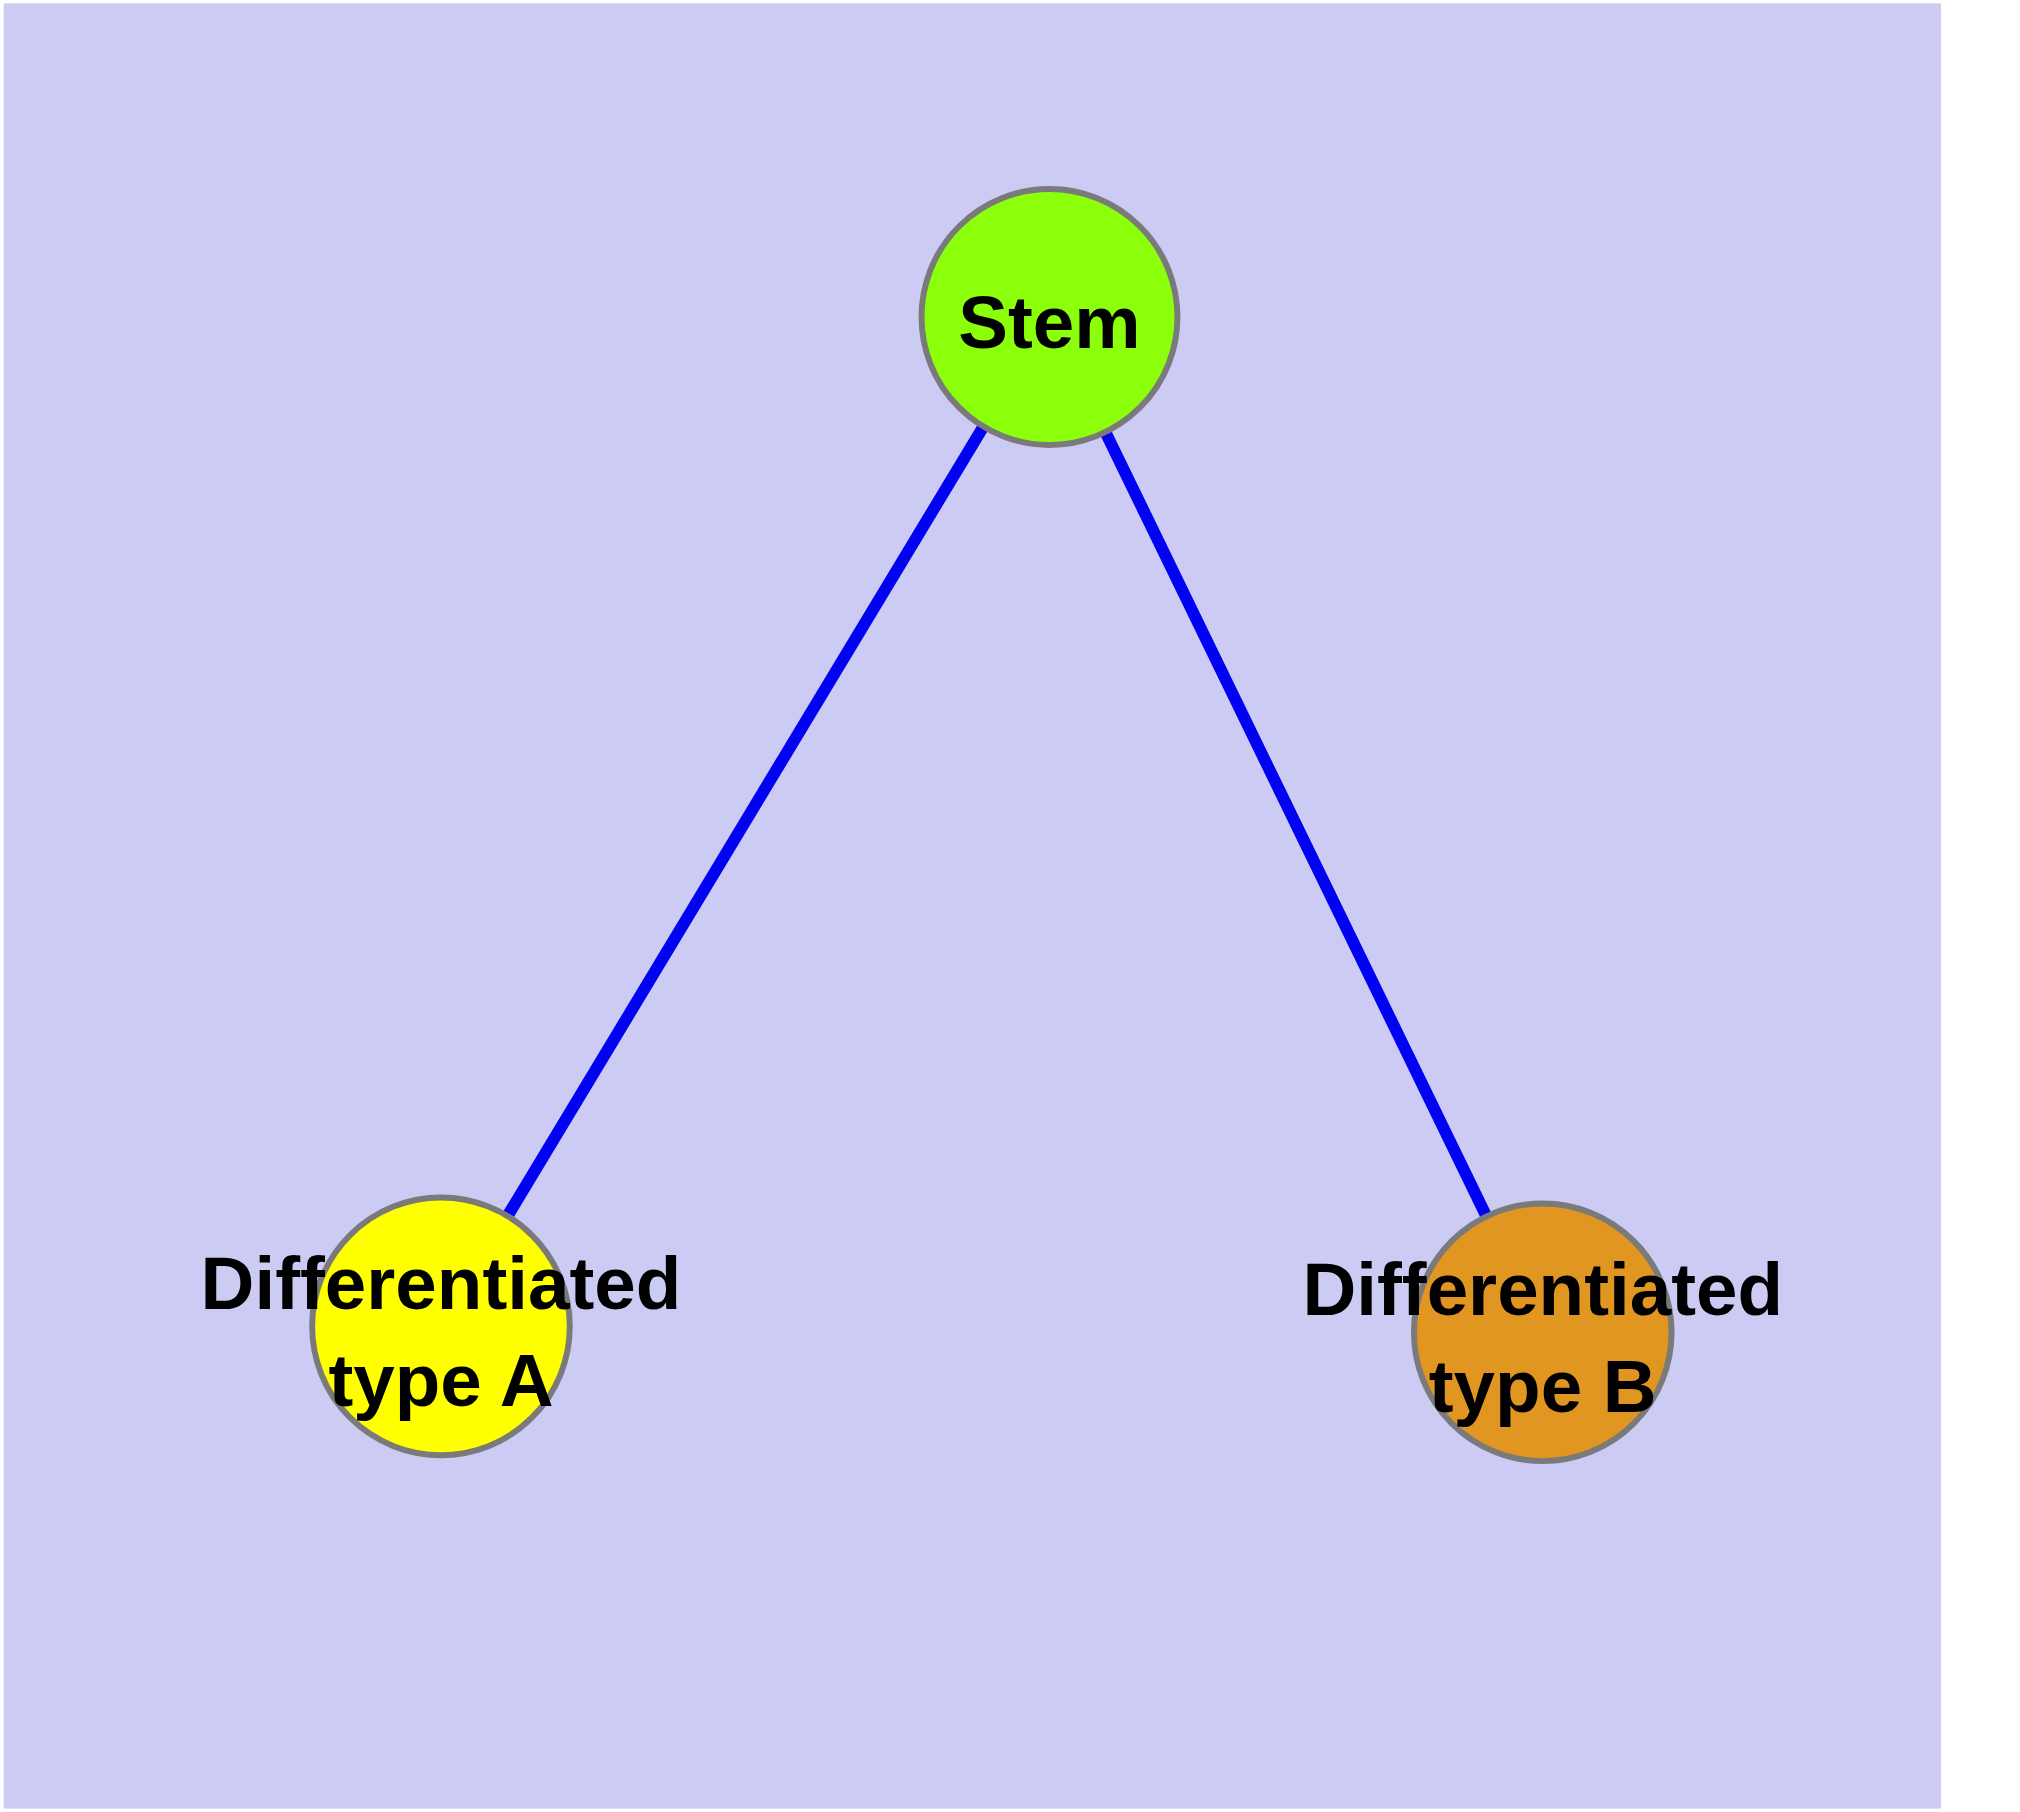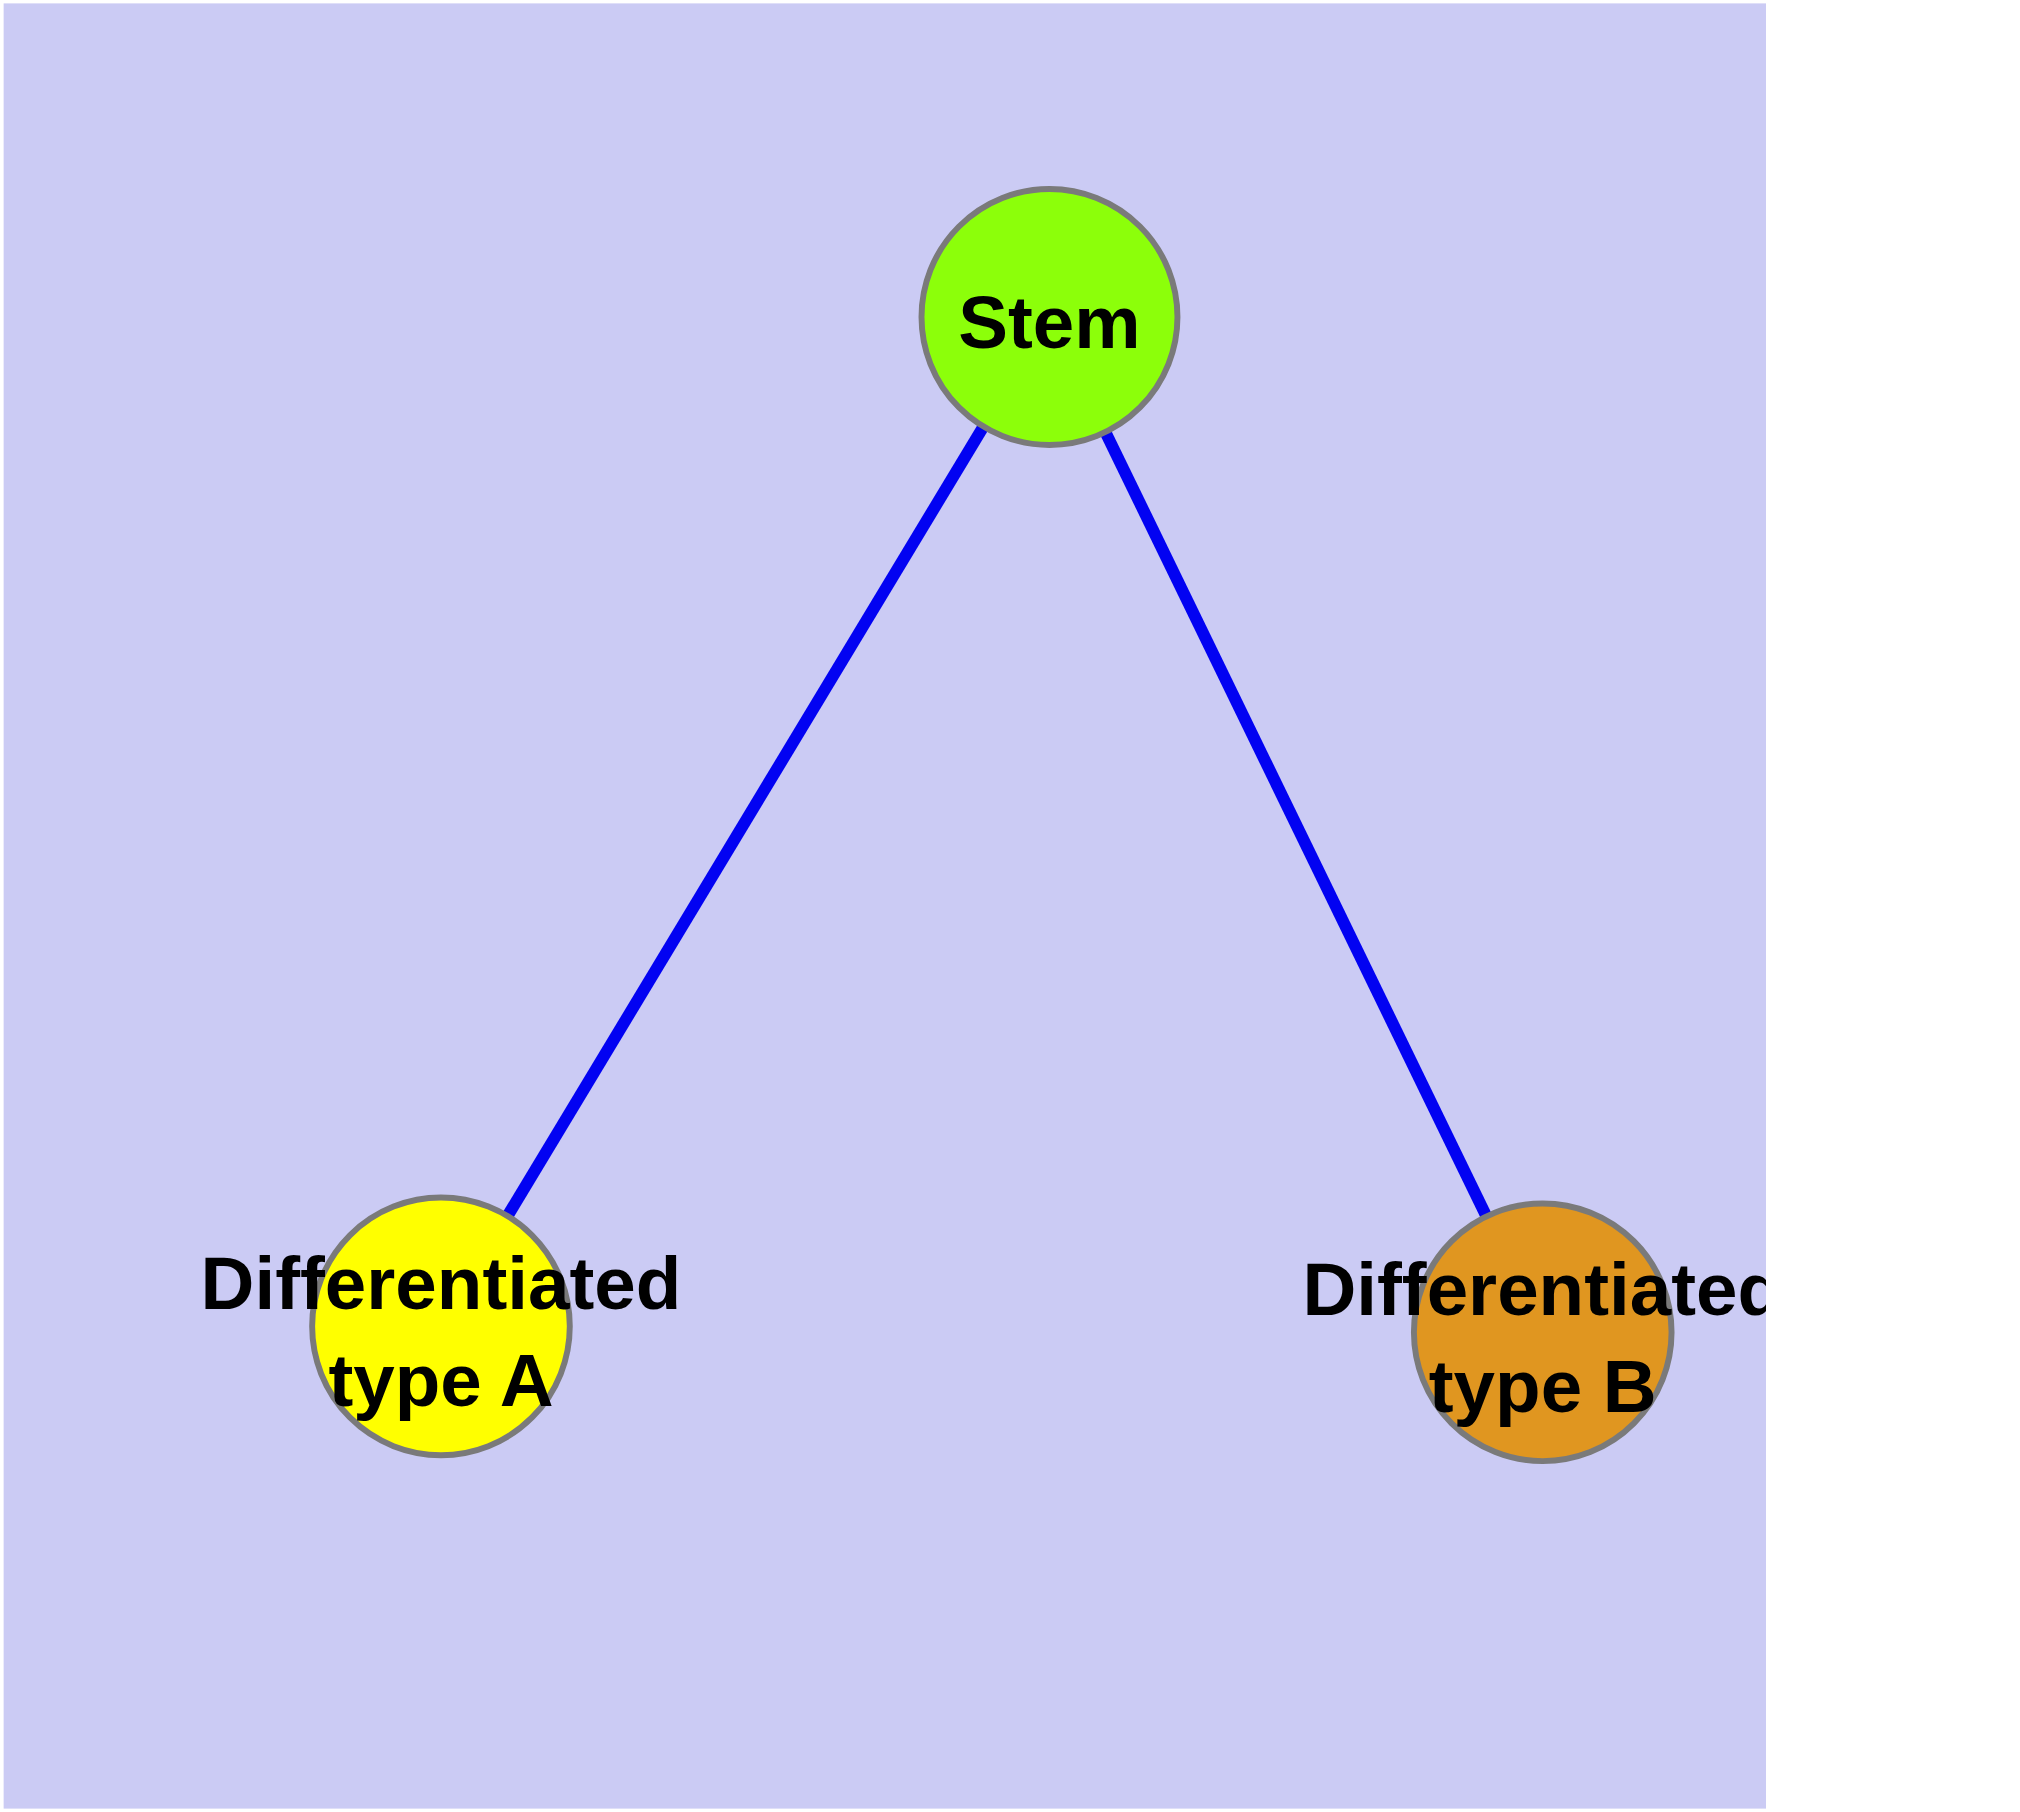--- a/index.html
+++ b/index.html
@@ -2,21 +2,21 @@
 <html style="font-size:13.6px"><head>
 <meta charset="utf-8">
 <style>
   html, body {
     margin: 0;
     padding: 0;
     background: #ffffff;
   }
   .stage {
     position: relative;
-    width: 1766px;
+    width: 1941px;
     height: 1812px;
     background: #ffffff;
     overflow: hidden;
     text-align: center;
   }
   .stage svg {
     position: absolute;
     left: 0;
     top: 0;
     display: block;

